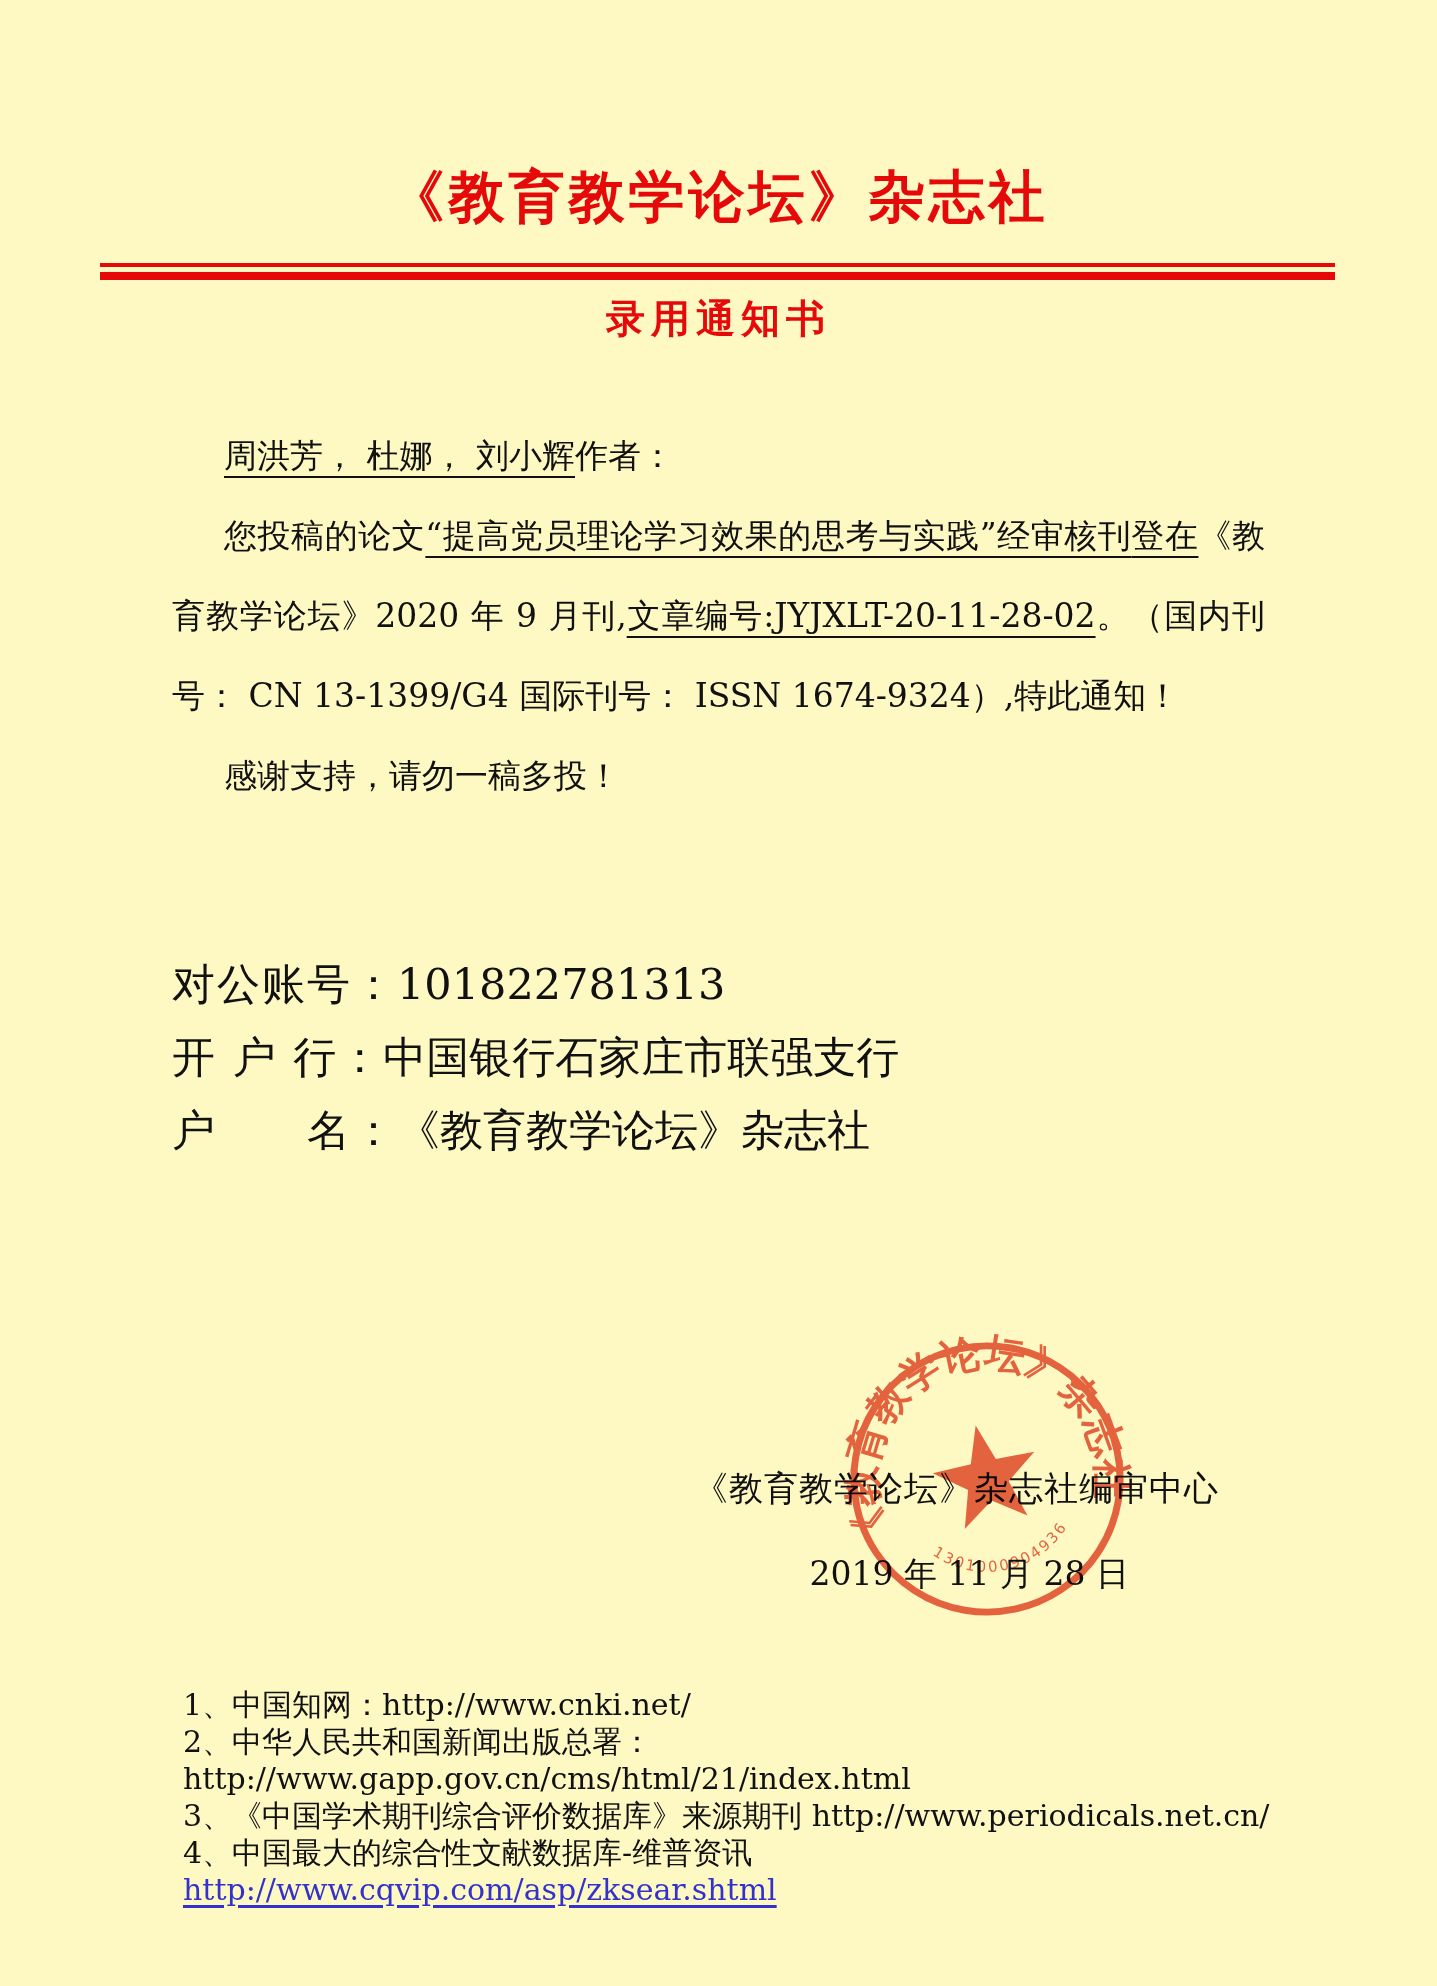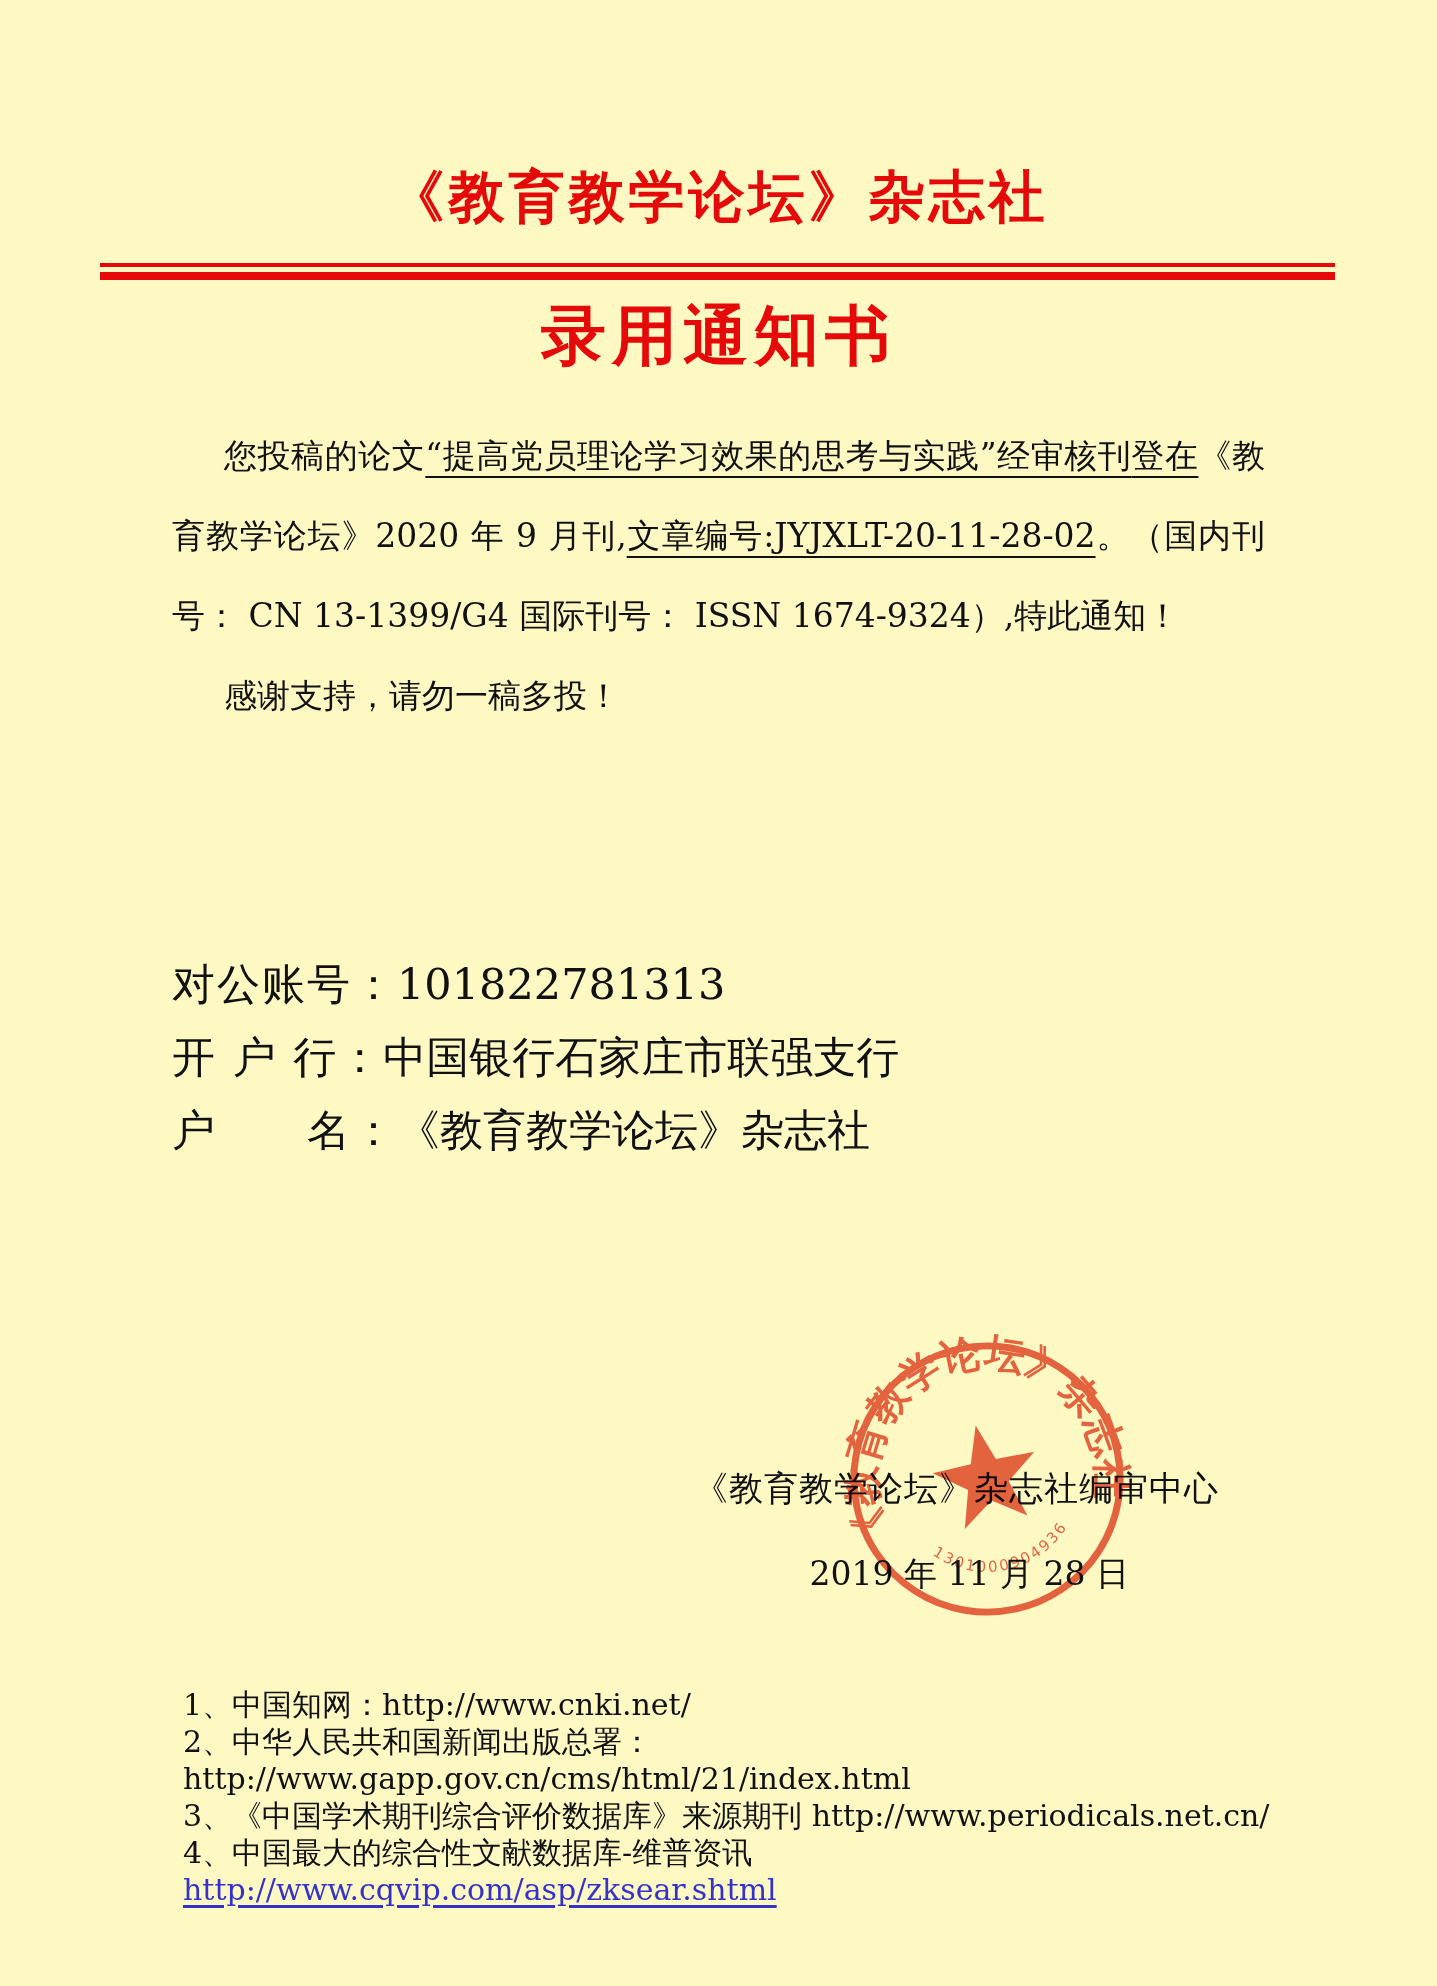--- a/index.html
+++ b/index.html
@@ -19,21 +19,21 @@
     color:#e60909;
     letter-spacing:4px;
     margin:0;
   }
   .rule{position:absolute;top:263px;left:100px;right:102px;}
   .rule-thin{height:4px;background:#e60909;}
   .rule-thick{height:8px;background:#e60909;margin-top:5px;}
   .subtitle{
     position:absolute;top:292px;left:0;right:0;
     text-align:center;
-    font-size:65px;font-weight:bold;
+    font-size:39px;font-weight:bold;
     color:#e60909;
     letter-spacing:6px;
     margin:0;
   }
   .body-text{
     position:absolute;top:416px;left:172px;width:1093px;
     font-size:33px;line-height:80px;
     text-align:justify;
   }
   .body-text p{margin:0;}
@@ -86,20 +86,21 @@
   <h1 class="title">《教育教学论坛》杂志社</h1>
 
   <div class="rule">
     <div class="rule-thin"></div>
     <div class="rule-thick"></div>
   </div>
 
   <h2 class="subtitle">录用通知书</h2>
 
   <div class="body-text">
+    <p class="salutation"><span class="u">周洪芳， 杜娜， 刘小辉</span><span>作者：</span></p>
     <p class="para"><span>您投稿的论文</span><span class="u">“提高党员理论学习效果的思考与实践”经审核刊</span><span class="u">登在</span><span>《教育教学论坛》2020 年 9 月刊,</span><span class="u">文章编号:JYJXLT-20-11-28-02</span><span>。（国内刊号： CN 13-1399/G4 国际刊号： ISSN 1674-9324）,特此通知！</span></p>
     <p class="para">感谢支持，请勿一稿多投！</p>
   </div>
 
   <div class="account">
     <div class="account-row"><span class="account-label">对公账号：</span><span class="account-value">101822781313</span></div>
     <div class="account-row"><span class="account-label">开 户 行：</span><span class="account-value">中国银行石家庄市联强支行</span></div>
     <div class="account-row"><span class="account-label">户　　名：</span><span class="account-value">《教育教学论坛》杂志社</span></div>
   </div>
 

